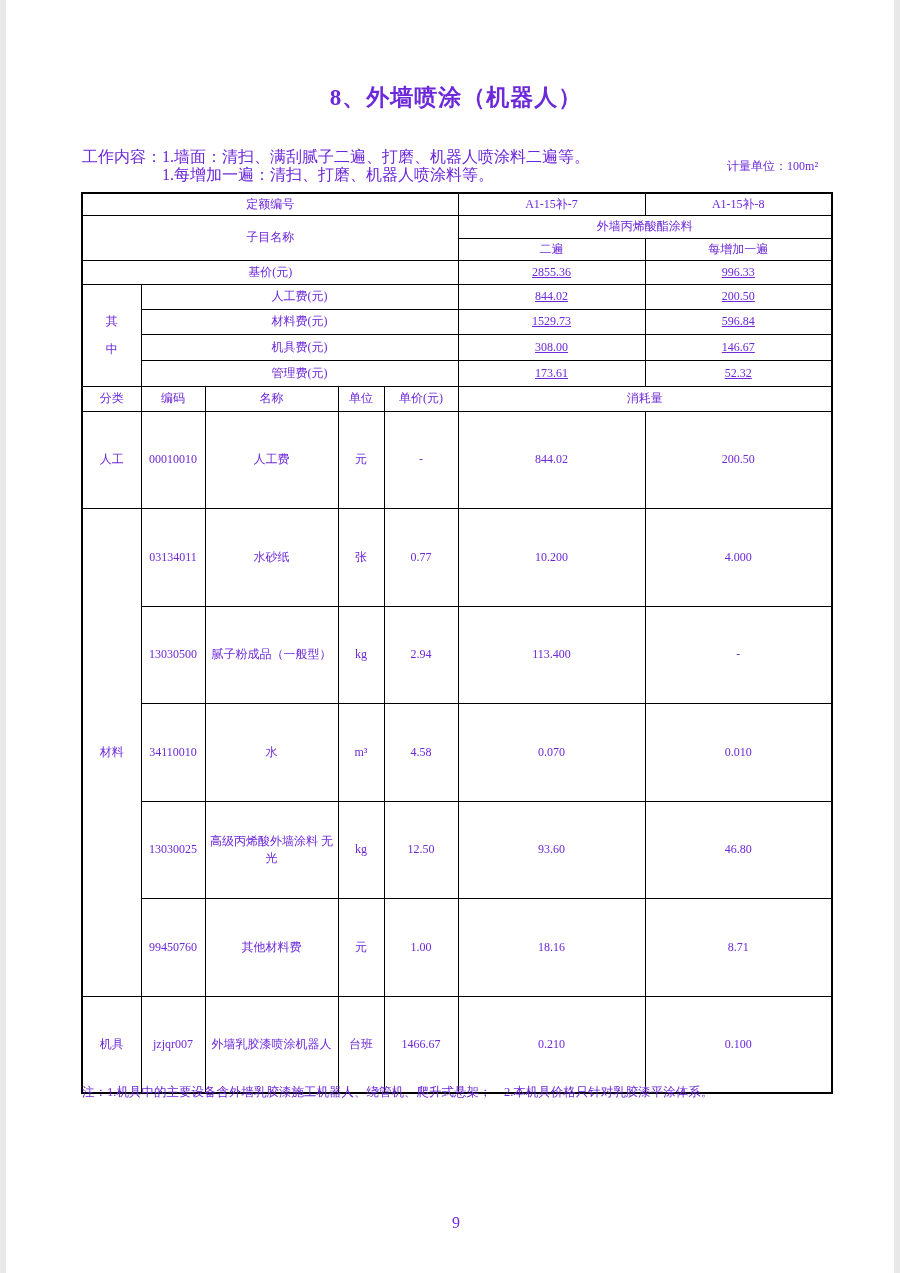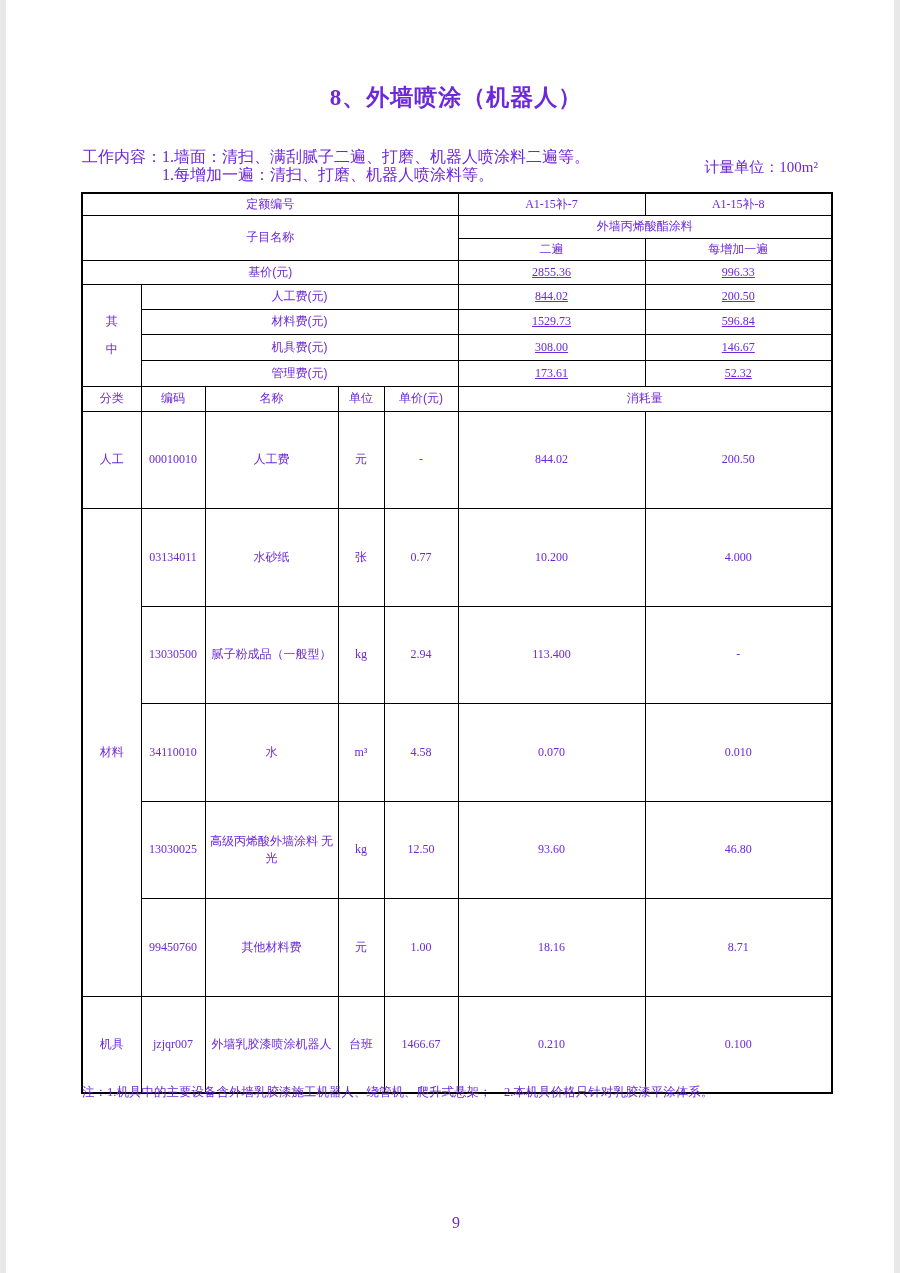--- a/index.html
+++ b/index.html
@@ -24,21 +24,21 @@
     position:absolute;
     top:148px;left:76px;
     display:flex;
     font-size:16px;
     line-height:18px;
   }
   .work-content .wc-label{white-space:nowrap;}
   .unit-label{
     position:absolute;
     top:158px;right:76px;
-    font-size:15px;
+    font-size:12px;
     margin-left:16px;
   }
   table.quota{
     position:absolute;
     top:192px;left:75px;
     width:750px;
     border-collapse:collapse;
     table-layout:fixed;
     border:2px solid #000;
   }
@@ -46,21 +46,21 @@
     border:1px solid #000;
     padding:0;
     overflow:hidden;
     vertical-align:middle;
     text-align:center;
     font-weight:normal;
     font-size:12px;
   }
   
   .lbl{
-    font-family:Liberation Sans, sans-serif;
+    font-family:Liberation Serif, serif;
     font-weight:bold;
     font-size:13px;
   }
   .vb{font-weight:bold;font-size:12px;text-decoration:underline;}
   .rh22{height:22px}.rh23{height:23px}.rh24{height:24px}
   .rh25{height:25px}.rh26{height:26px}
   .rh97{height:97px}.rh98{height:98px}
   .bb2 th,.bb2 td{border-bottom-width:2px;}
   td.name-cell{text-align:left;padding-left:4px;padding-right:2px;font-size:11.5px;}
   td.code-cell{font-size:11.5px;}

